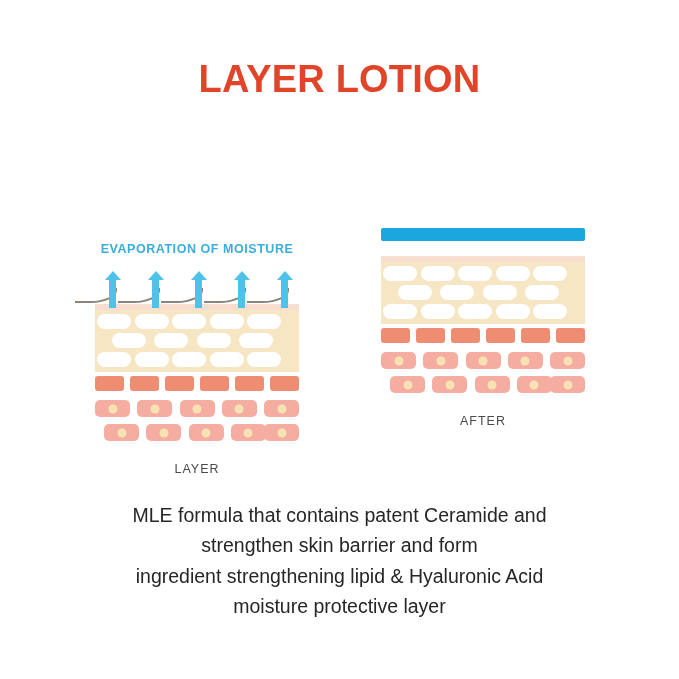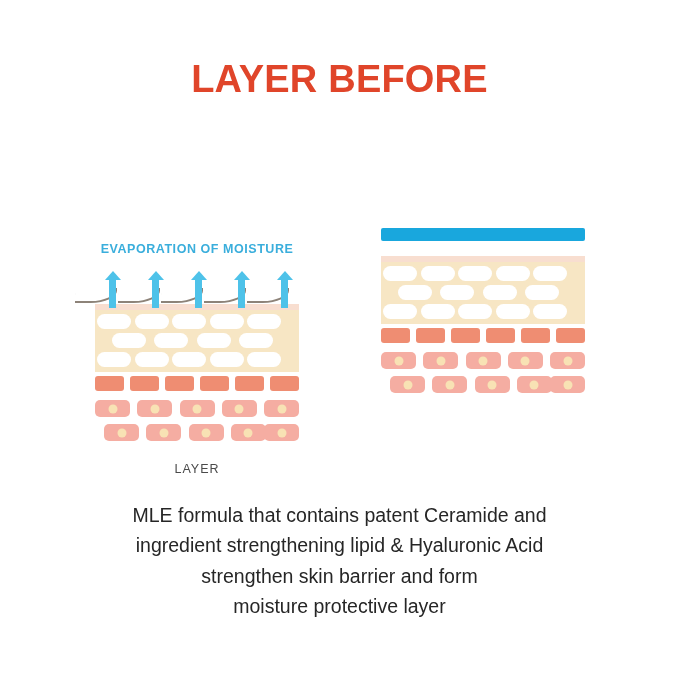--- a/index.html
+++ b/index.html
@@ -205,21 +205,21 @@
   }
   .body-line { display: block; }
 </style>
 </head>
 <body>
 
 <div class="page">
 
   <div class="headings">
     <div class="title">
-      <span class="title-line">LAYER BEFORE</span>
+      <span class="title-line">LAYER LOTION</span>
     </div>
   </div>
 
   <div class="diagrams">
 
     <div class="panel panel-before">
       <div class="panel-label one-line">
         <span>EVAPORATION OF MOISTURE</span>
       </div>
       <div class="skin">
@@ -356,24 +356,25 @@
               <div class="nucleus"></div>
             </div>
             <div class="pink-cell" style="left: 135.75px; width: 35px;">
               <div class="nucleus"></div>
             </div>
             <div class="pink-cell" style="left: 169px; width: 35px;">
               <div class="nucleus"></div>
             </div>
           </div>
       </div>
+      <div class="state-label">AFTER</div>
     </div>
 
   </div>
 
   <div class="body-copy">
     <span class="body-line">MLE formula that contains patent Ceramide and</span>
+    <span class="body-line">strengthen skin barrier and form</span>
     <span class="body-line">ingredient strengthening lipid &amp; Hyaluronic Acid</span>
-    <span class="body-line">strengthen skin barrier and form</span>
     <span class="body-line">moisture protective layer</span>
   </div>
 
 </div>
 
 </body></html>

